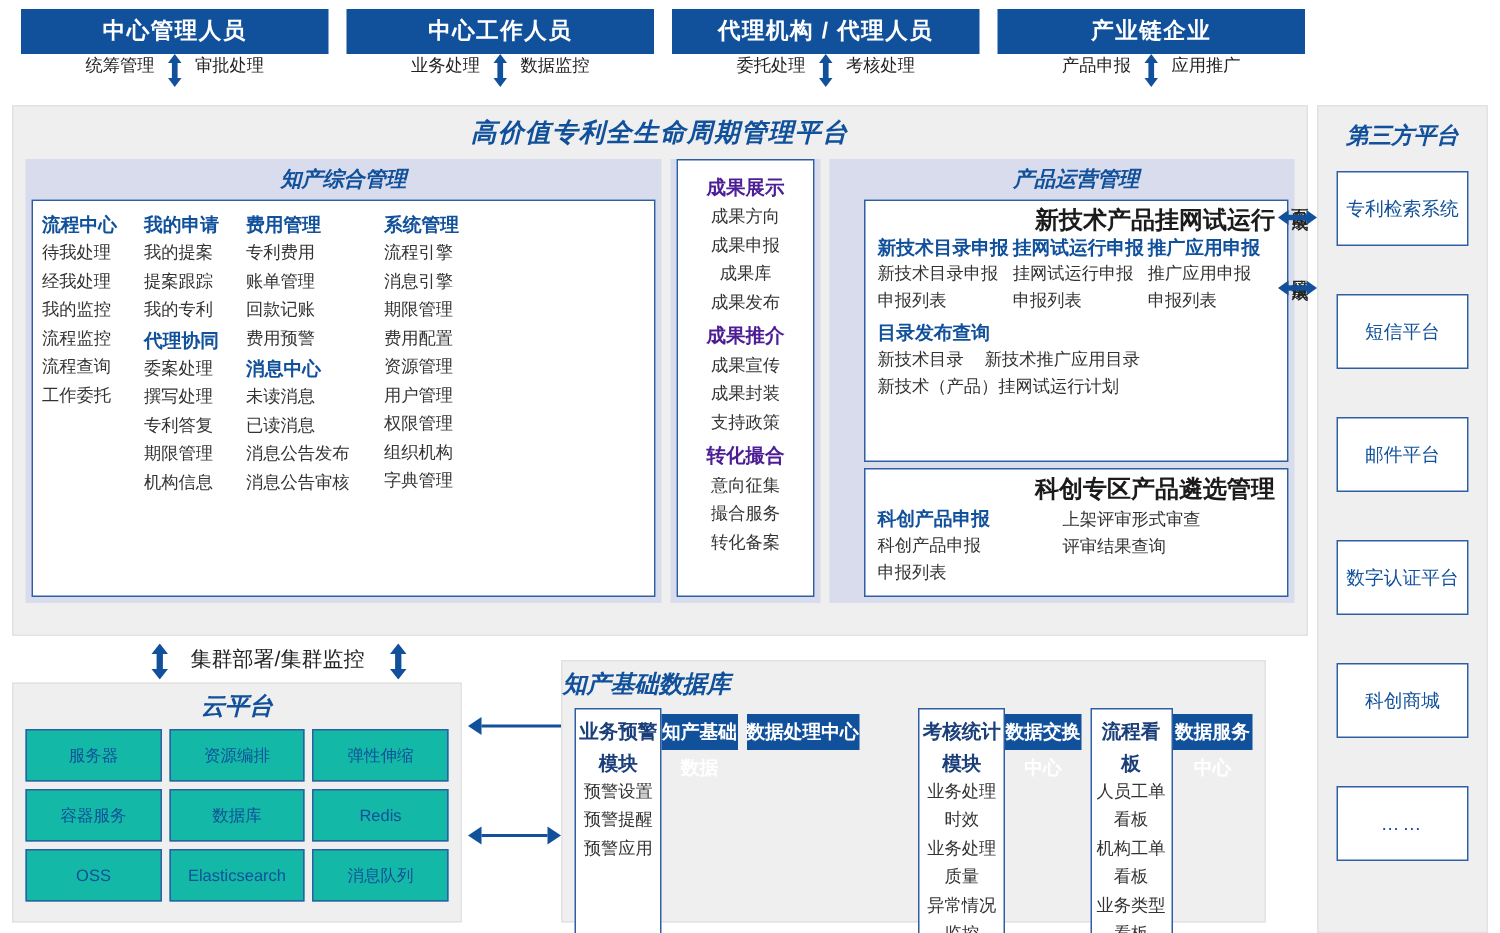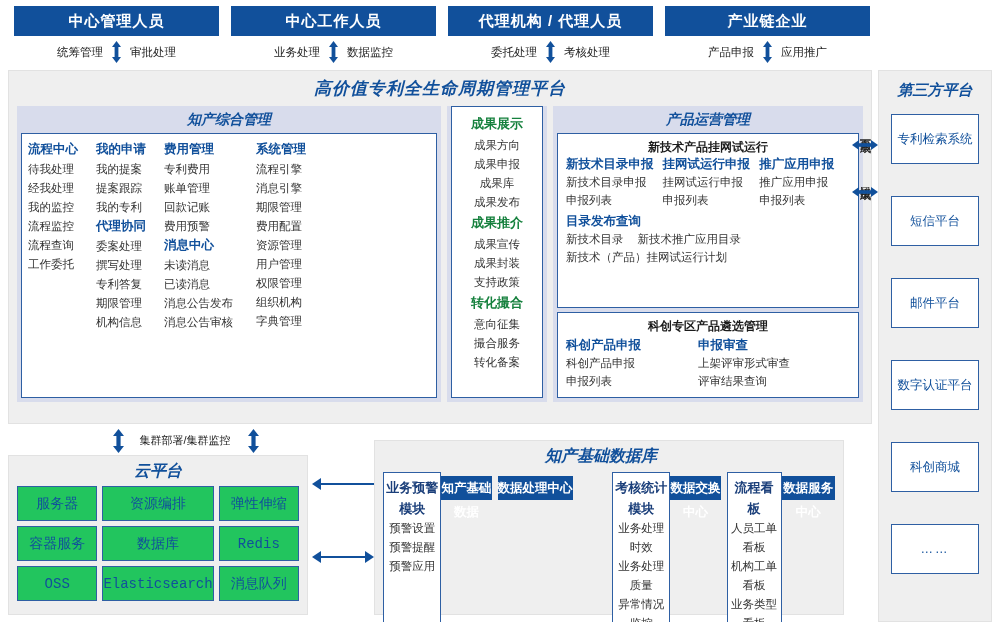--- a/index.html
+++ b/index.html
@@ -10,34 +10,34 @@
   }
   .stage{position:relative;width:1000px;height:622px;}
 
   
   .roles{position:absolute;left:14px;top:6px;width:856px;height:62px;display:flex;gap:12px;}
   .role-col{flex:1;display:flex;flex-direction:column;}
   .role-head{
     background:#11509B;color:#fff;font-weight:bold;font-size:15px;
     height:30px;line-height:30px;text-align:center;letter-spacing:1px;
   }
-  .role-sub{display:flex;align-items:center;justify-content:center;gap:8px;height:32px;font-size:11.5px;color:#222;}
+  .role-sub{display:flex;justify-content:center;gap:8px;height:32px;font-size:11.5px;color:#222;}
   .role-sub .lbl{white-space:nowrap;}
   .vdar{display:inline-block;width:11px;height:22px;}
 
   
   .platform{
     position:absolute;left:8px;top:70px;width:862px;height:352px;
     background:#EFEFEF;border:1px solid #E2E2E2;
   }
   .platform-title{
     text-align:center;font-size:17px;font-weight:bold;font-style:italic;
     color:#11509B;padding:6px 0 6px 0;letter-spacing:1px;
   }
-  .platform-body{display:flex;gap:6px;padding:0 8px 8px 8px;height:304px;box-sizing:border-box;font-family:Liberation Mono, monospace;}
+  .platform-body{display:flex;gap:6px;padding:0 8px 8px 8px;height:304px;box-sizing:border-box;}
 
   .panel{background:#D8DCEC;display:flex;flex-direction:column;}
   .panel-title{
     text-align:center;font-size:14px;font-weight:bold;font-style:italic;
     color:#11509B;padding:5px 0 4px 0;
   }
   .panel-inner{
     background:#fff;border:1px solid #2E5FA3;margin:0 4px 4px 4px;flex:1;
     padding:6px 6px;box-sizing:border-box;
   }
@@ -45,28 +45,28 @@
   
   .p-kcm{width:424px;}
   .cols{display:flex;gap:4px;height:100%;}
   .col{display:flex;flex-direction:column;}
   .chead{font-size:12.5px;font-weight:bold;color:#11509B;line-height:20px;white-space:nowrap;}
   .citem{font-size:11.5px;color:#333;line-height:19px;white-space:nowrap;}
 
   
   .p-ach{width:100px;}
   .p-ach .panel-inner{text-align:center;}
-  .ach-head{font-size:13px;font-weight:bold;color:#15803d;line-height:23px;}
+  .ach-head{font-size:13px;font-weight:bold;color:#4c1d95;line-height:23px;}
   .ach-item{font-size:11.5px;color:#333;line-height:19px;}
 
   
-  .p-pom{flex:1;}
+  .p-pom{flex:1;padding-left:19px;}
   .p-pom .panel-inner{padding:0;background:transparent;border:none;margin:0 4px 4px 4px;display:flex;flex-direction:column;gap:4px;}
   .subbox{background:#fff;border:1px solid #2E5FA3;padding:5px 8px 6px 8px;box-sizing:border-box;}
-  .subbox-title{text-align:center;font-size:12px;font-weight:bold;color:#1b1b1b;line-height:18px;}
+  .subbox-title{text-align:right;font-size:16px;font-weight:bold;color:#1b1b1b;line-height:18px;}
   .pom-row{display:flex;}
   .pom-col{flex:1;}
   .pom-col.w1{flex:1.02;}
   .pom-col.w2{flex:1.02;}
   .pom-col.w3{flex:0.96;}
   .phead{font-size:12.5px;font-weight:bold;color:#11509B;line-height:17px;}
   .pitem{font-size:11.5px;color:#333;line-height:18px;white-space:nowrap;}
   .pom-row2{display:flex;margin-top:4px;}
   .pom-left{flex:2.06;}
   .pom-right{flex:0.96;}
@@ -92,49 +92,49 @@
   .third-item{
     width:86px;height:48px;border:1.5px solid #2E5FA3;background:#fff;
     display:flex;align-items:center;justify-content:center;
     font-size:12.5px;color:#11509B;margin-bottom:32px;
   }
   .third-item.dots{color:#11509B;letter-spacing:2px;}
 
   
   .cluster{position:absolute;left:60px;top:428px;width:250px;height:24px;
     display:flex;align-items:center;justify-content:center;gap:16px;}
-  .cluster .lbl{font-size:11px;color:#222;white-space:nowrap;}
+  .cluster .lbl{font-size:14px;color:#222;white-space:nowrap;}
 
   
   .cloud{
     position:absolute;left:8px;top:455px;width:300px;height:160px;
     background:#EFEFEF;border:1px solid #E2E2E2;box-sizing:border-box;
   }
   .cloud-title{text-align:center;font-size:16px;font-weight:bold;font-style:italic;color:#11509B;padding:5px 0 4px 0;}
   .cloud-grid{display:grid;grid-template-columns:repeat(3,1fr);gap:5px;padding:0 8px 8px 8px;}
   .cloud-cell{
-    background:#22c55e;border:1.5px solid #2E5FA3;height:33px;
+    background:#14b8a6;border:1.5px solid #2E5FA3;height:33px;
     display:flex;align-items:center;justify-content:center;
-    font-size:14px;color:#11509B;font-family:Liberation Mono, monospace;
+    font-size:11px;color:#11509B;
   }
 
   
   .midarrows{position:absolute;left:312px;top:455px;width:62px;height:160px;}
   .arrow-left{position:absolute;left:0;top:22px;width:62px;height:14px;display:flex;align-items:center;}
   .arrow-both{position:absolute;left:0;top:95px;width:62px;height:14px;display:flex;align-items:center;}
   .aline{height:2px;background:#11509B;flex:1;}
   .ahead-l{width:0;height:0;border-top:6px solid transparent;border-bottom:6px solid transparent;border-right:9px solid #11509B;}
   .ahead-r{width:0;height:0;border-top:6px solid transparent;border-bottom:6px solid transparent;border-left:9px solid #11509B;}
 
   
   .kdb{
     position:absolute;left:374px;top:440px;width:470px;height:175px;
     background:#EFEFEF;border:1px solid #E2E2E2;box-sizing:border-box;
   }
-  .kdb-title{text-align:center;font-size:16px;font-weight:bold;font-style:italic;color:#11509B;padding:5px 16px 5px 0;}
+  .kdb-title{text-align:left;font-size:16px;font-weight:bold;font-style:italic;color:#11509B;padding:5px 16px 5px 0;}
   .kdb-cols{display:flex;gap:6px;padding:0 8px 8px 8px;}
   .kdb-col{flex:1;display:flex;flex-direction:row;}
   .kdb-box{background:#fff;border:1px solid #2E5FA3;padding:4px 2px 6px 2px;text-align:center;min-height:104px;box-sizing:border-box;}
   .kdb-h{font-size:13px;font-weight:bold;color:#1b3f7a;line-height:21px;}
   .kdb-i{font-size:11.5px;color:#333;line-height:19px;}
   .kdb-foot{
     background:#11509B;color:#fff;font-size:12.5px;font-weight:bold;
     text-align:center;line-height:24px;height:24px;margin-top:4px;
   }
 </style>
@@ -320,21 +320,20 @@
 
           <div class="subbox">
             <div class="subbox-title">科创专区产品遴选管理</div>
             <div class="sci-row">
               <div class="sci-left">
                 <div class="phead">科创产品申报</div>
                 <div class="pitem">科创产品申报</div>
                 <div class="pitem">申报列表</div>
               </div>
               <div class="sci-right">
-                <div class="phead">申报审查</div>
                 <div class="pitem">上架评审形式审查</div>
                 <div class="pitem">评审结果查询</div>
               </div>
             </div>
           </div>
 
         </div>
       </div>
 
     </div>

